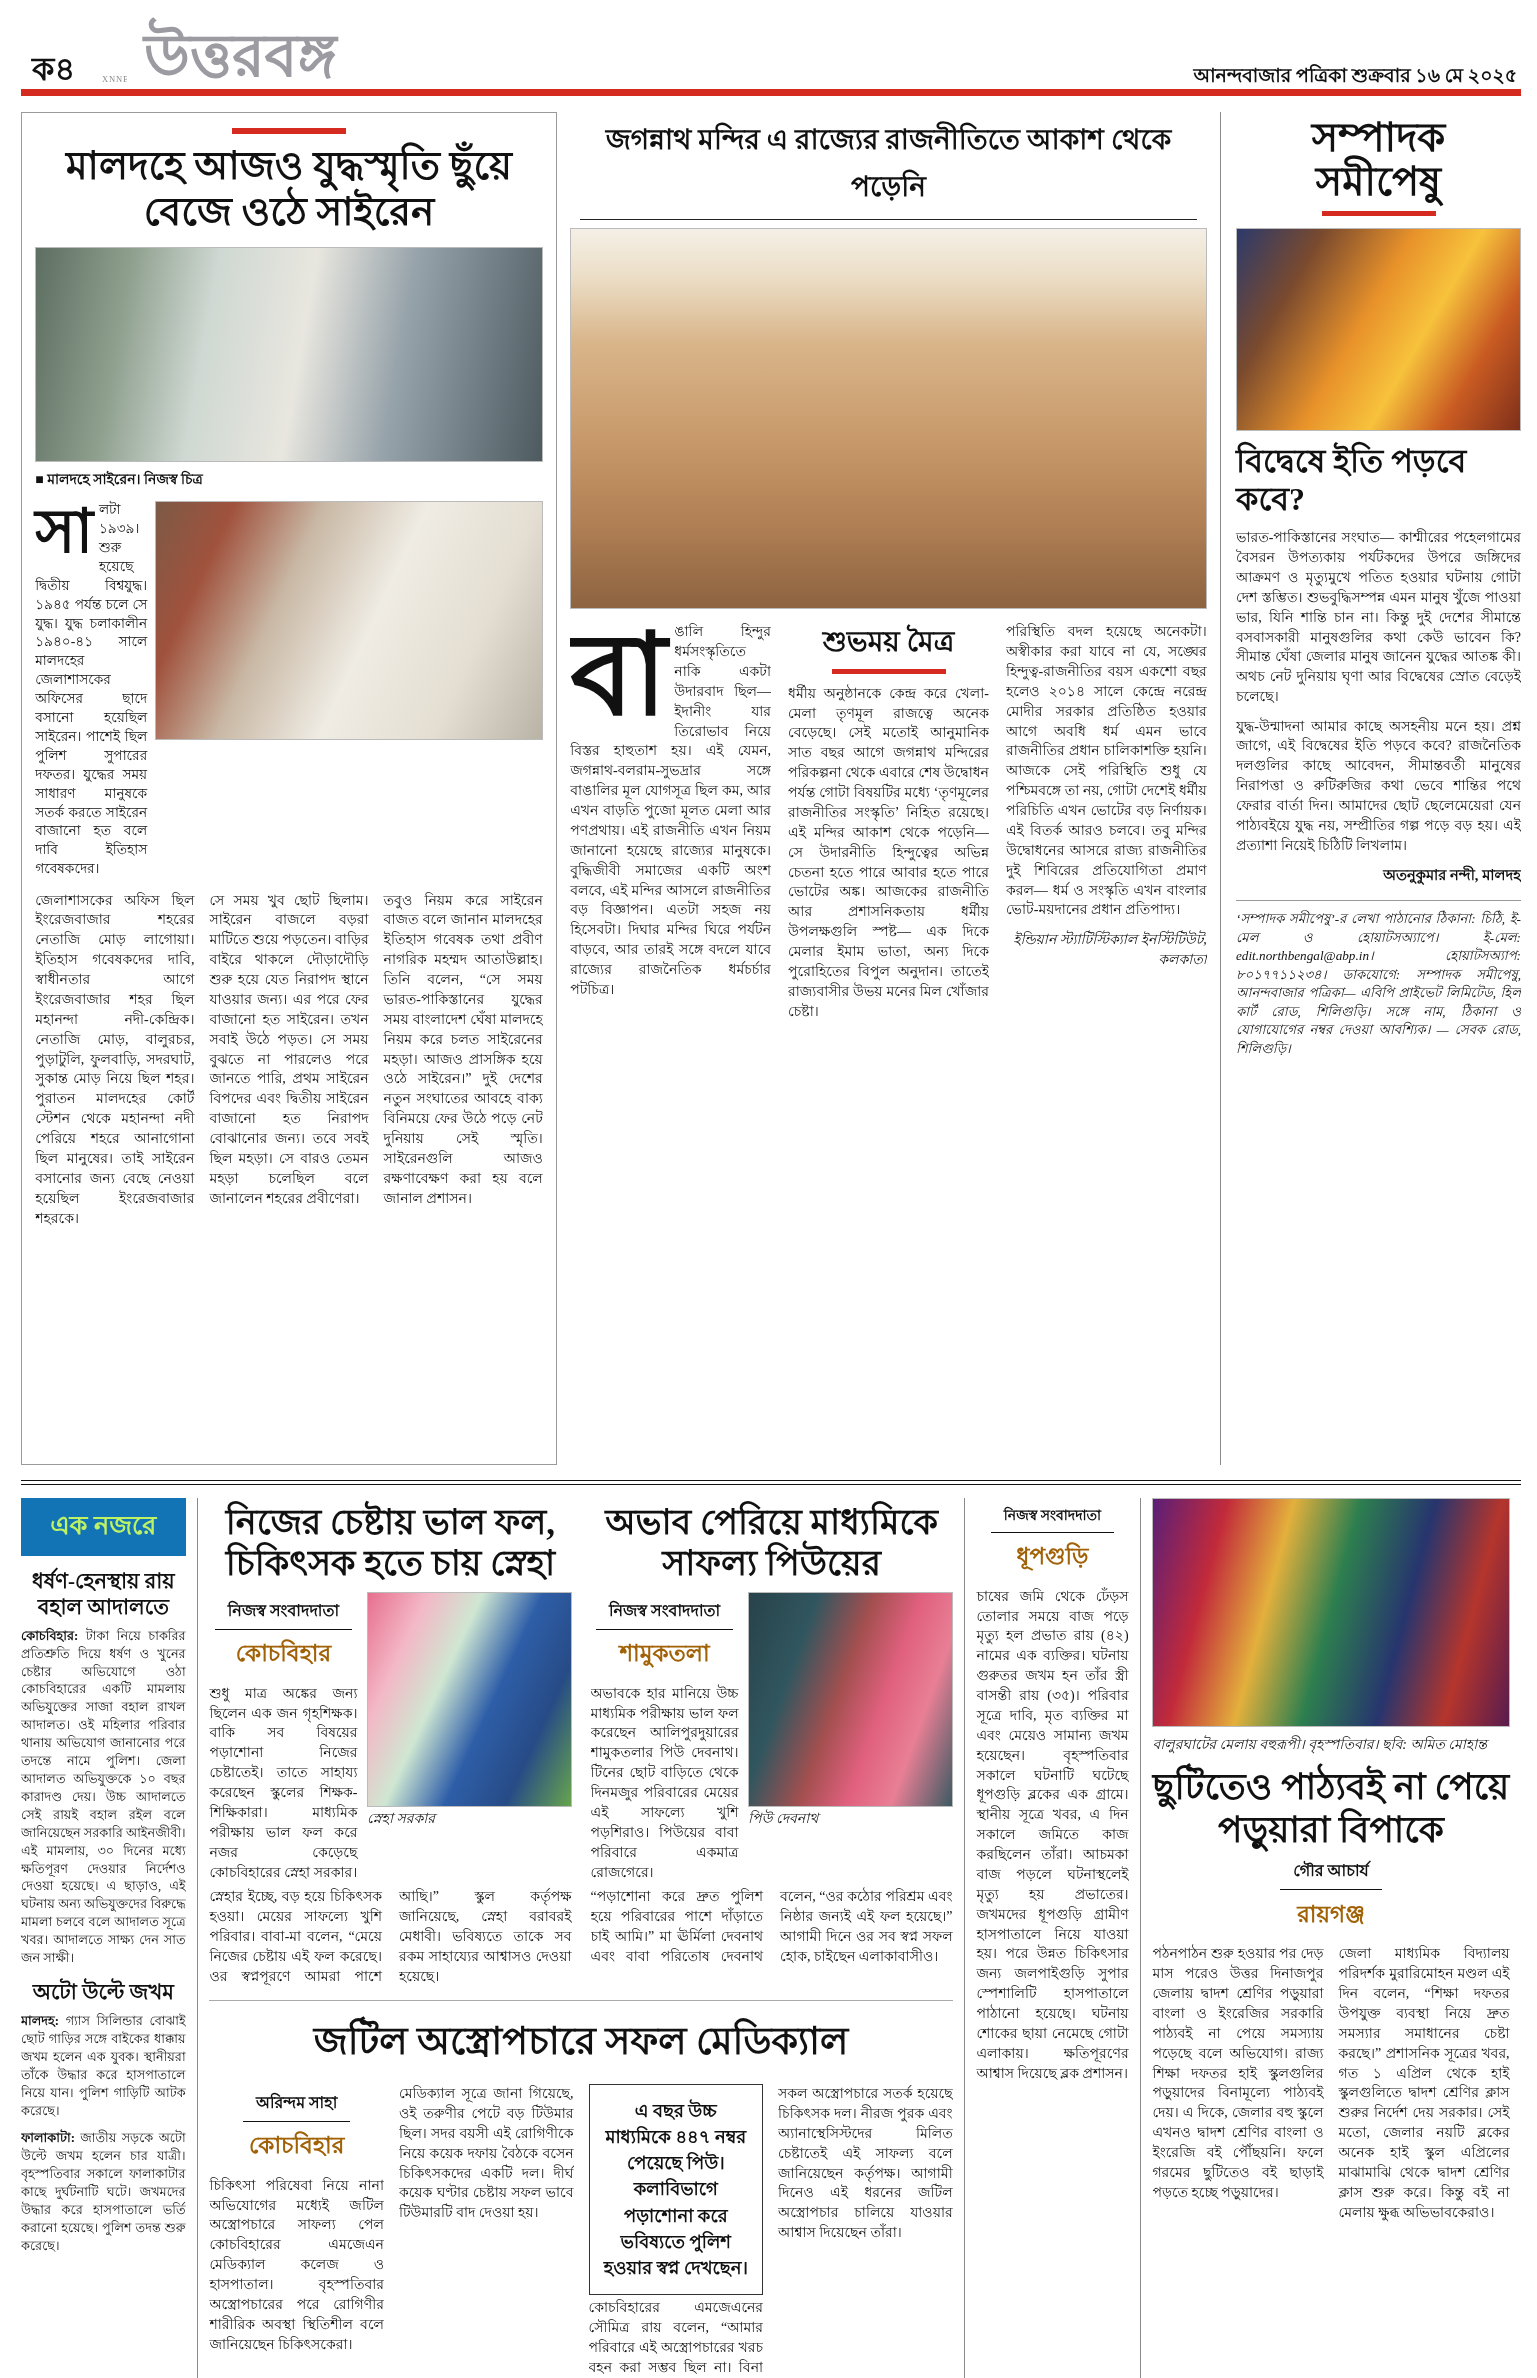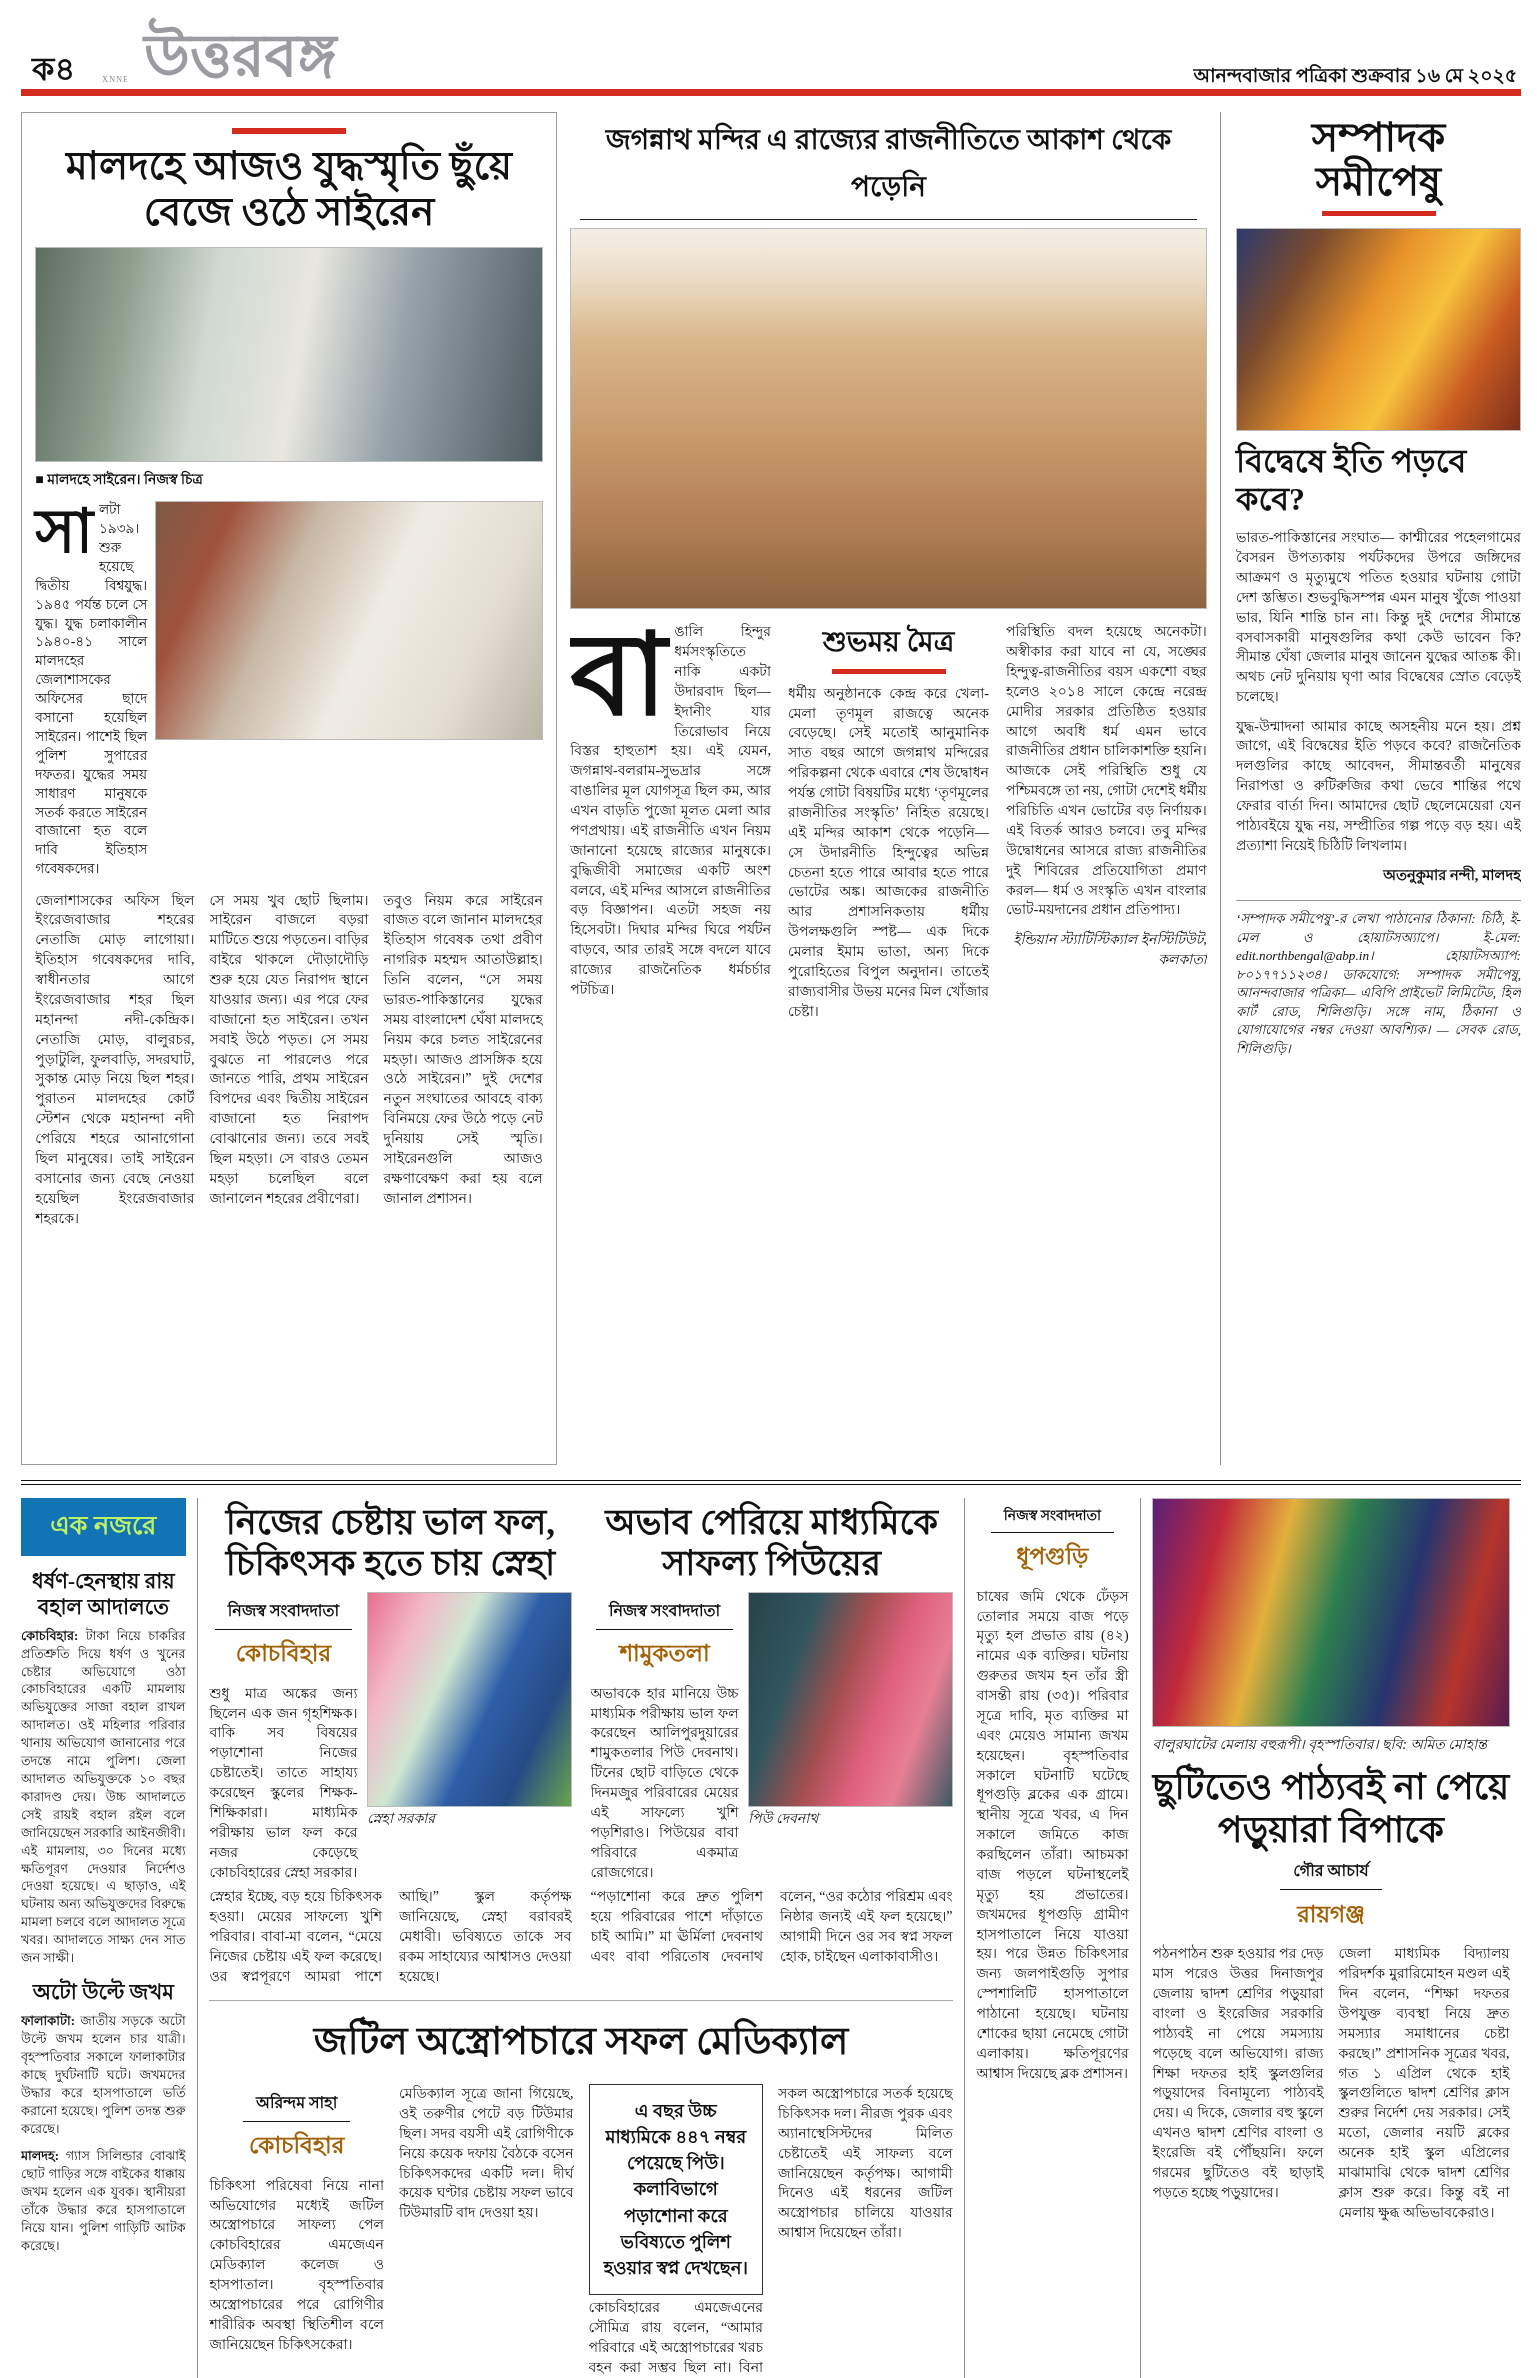--- a/index.html
+++ b/index.html
@@ -162,24 +162,24 @@
   <div class="btm">
 
     <div class="bcol colA">
       <div class="barblue">এক নজরে</div>
       <div class="brief-t">ধর্ষণ-হেনস্থায় রায় বহাল আদালতে</div>
       <div class="brief just">
         <b>কোচবিহার:</b><span> টাকা নিয়ে চাকরির প্রতিশ্রুতি দিয়ে ধর্ষণ ও খুনের চেষ্টার অভিযোগে ওঠা কোচবিহারের একটি মামলায় অভিযুক্তের সাজা বহাল রাখল আদালত। ওই মহিলার পরিবার থানায় অভিযোগ জানানোর পরে তদন্তে নামে পুলিশ। জেলা আদালত অভিযুক্তকে ১০ বছর কারাদণ্ড দেয়। উচ্চ আদালতে সেই রায়ই বহাল রইল বলে জানিয়েছেন সরকারি আইনজীবী। এই মামলায়, ৩০ দিনের মধ্যে ক্ষতিপূরণ দেওয়ার নির্দেশও দেওয়া হয়েছে। এ ছাড়াও, এই ঘটনায় অন্য অভিযুক্তদের বিরুদ্ধে মামলা চলবে বলে আদালত সূত্রে খবর। আদালতে সাক্ষ্য দেন সাত জন সাক্ষী।</span>
       </div>
       <div class="brief-t">অটো উল্টে জখম</div>
       <div class="brief just">
+        <b>মালদহ:</b><span> গ্যাস সিলিন্ডার বোঝাই ছোট গাড়ির সঙ্গে বাইকের ধাক্কায় জখম হলেন এক যুবক। স্থানীয়রা তাঁকে উদ্ধার করে হাসপাতালে নিয়ে যান। পুলিশ গাড়িটি আটক করেছে।</span>
+      </div>
+      <div class="brief just">
         <b>ফালাকাটা:</b><span> জাতীয় সড়কে অটো উল্টে জখম হলেন চার যাত্রী। বৃহস্পতিবার সকালে ফালাকাটার কাছে দুর্ঘটনাটি ঘটে। জখমদের উদ্ধার করে হাসপাতালে ভর্তি করানো হয়েছে। পুলিশ তদন্ত শুরু করেছে।</span>
-      </div>
-      <div class="brief just">
-        <b>মালদহ:</b><span> গ্যাস সিলিন্ডার বোঝাই ছোট গাড়ির সঙ্গে বাইকের ধাক্কায় জখম হলেন এক যুবক। স্থানীয়রা তাঁকে উদ্ধার করে হাসপাতালে নিয়ে যান। পুলিশ গাড়িটি আটক করেছে।</span>
       </div>
     </div>
 
     <div class="bcol colBC">
       <div class="story2">
 
         <div class="story">
           <div class="shead">নিজের চেষ্টায় ভাল ফল, চিকিৎসক হতে চায় স্নেহা</div>
           <div class="srow">
             <div class="sleft">

